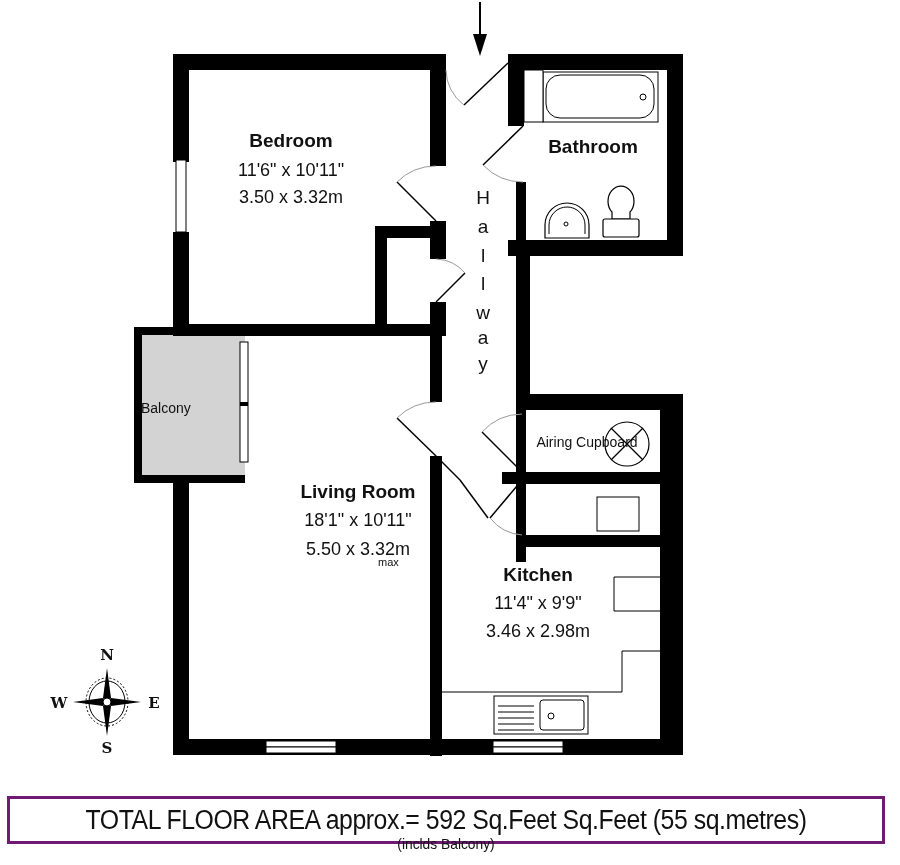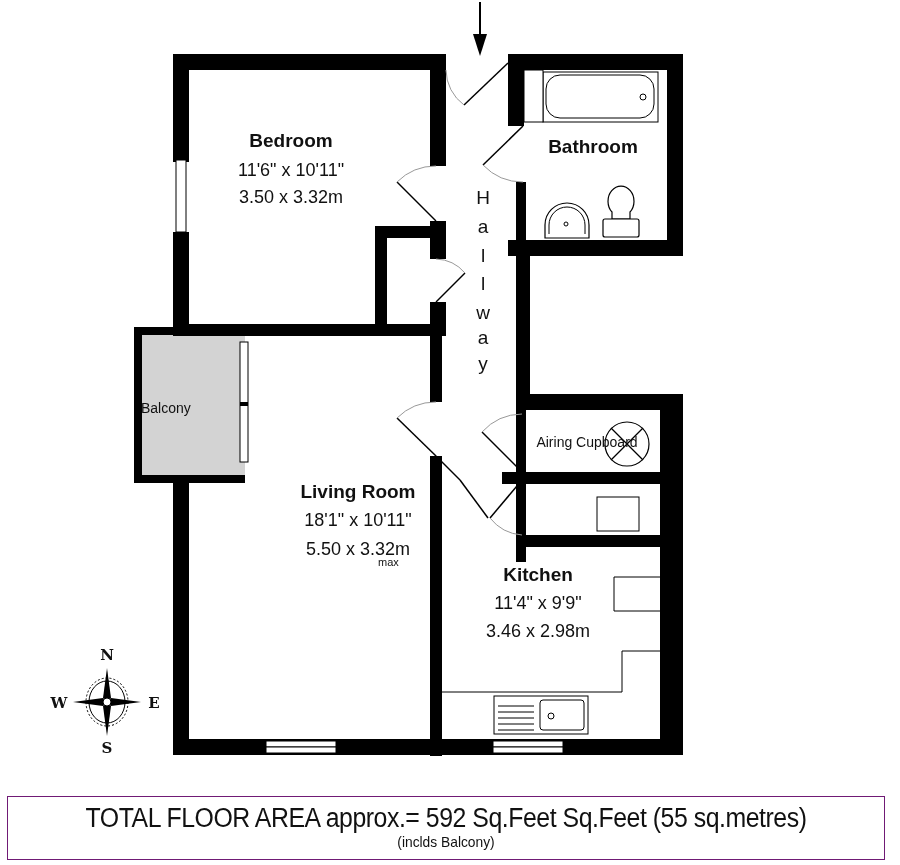--- a/index.html
+++ b/index.html
@@ -5,22 +5,22 @@
     html, body { margin: 0; padding: 0; background: #ffffff; }
     body { width: 900px; height: 865px; position: relative; overflow: hidden; font-family: "Liberation Sans", sans-serif; }
     #plan { position: absolute; left: 0; top: 0; width: 900px; height: 790px; }
     .room-name { font-family: "Liberation Sans", sans-serif; font-weight: bold; font-size: 19px; fill: #111; }
     .room-dim { font-family: "Liberation Sans", sans-serif; font-size: 18px; fill: #111; }
     .small-label { font-family: "Liberation Sans", sans-serif; font-size: 14px; fill: #111; }
     .max-label { font-family: "Liberation Sans", sans-serif; font-size: 11px; fill: #111; }
     .hall-letter { font-family: "Liberation Sans", sans-serif; font-size: 19px; fill: #111; }
     .compass-letter { font-family: "DejaVu Serif", serif; font-weight: bold; font-size: 15px; fill: #111; }
     .area-box {
-      position: absolute; left: 7px; top: 796px; width: 878px; height: 64px;
-      border: 1px solid #701a75; box-sizing: border-box; text-align: center;
+      position: absolute; left: 7px; top: 796px; width: 878px; height: 48px;
+      border: 3px solid #701a75; box-sizing: border-box; text-align: center;
     }
     .area-main { display: block; font-family: "Liberation Sans", sans-serif; font-size: 27px; line-height: 30px; margin-top: 6px; color: #111; letter-spacing: -0.5px; transform: scaleX(0.92); transform-origin: center; white-space: nowrap; }
     .area-sub { display: block; font-family: "Liberation Sans", sans-serif; font-size: 15px; line-height: 18px; color: #111; transform: scaleX(0.92); }
   </style>
 </head>
 <body>
 
 <svg id="plan" viewBox="0 0 900 790" xmlns="http://www.w3.org/2000/svg">
 
   <g>

